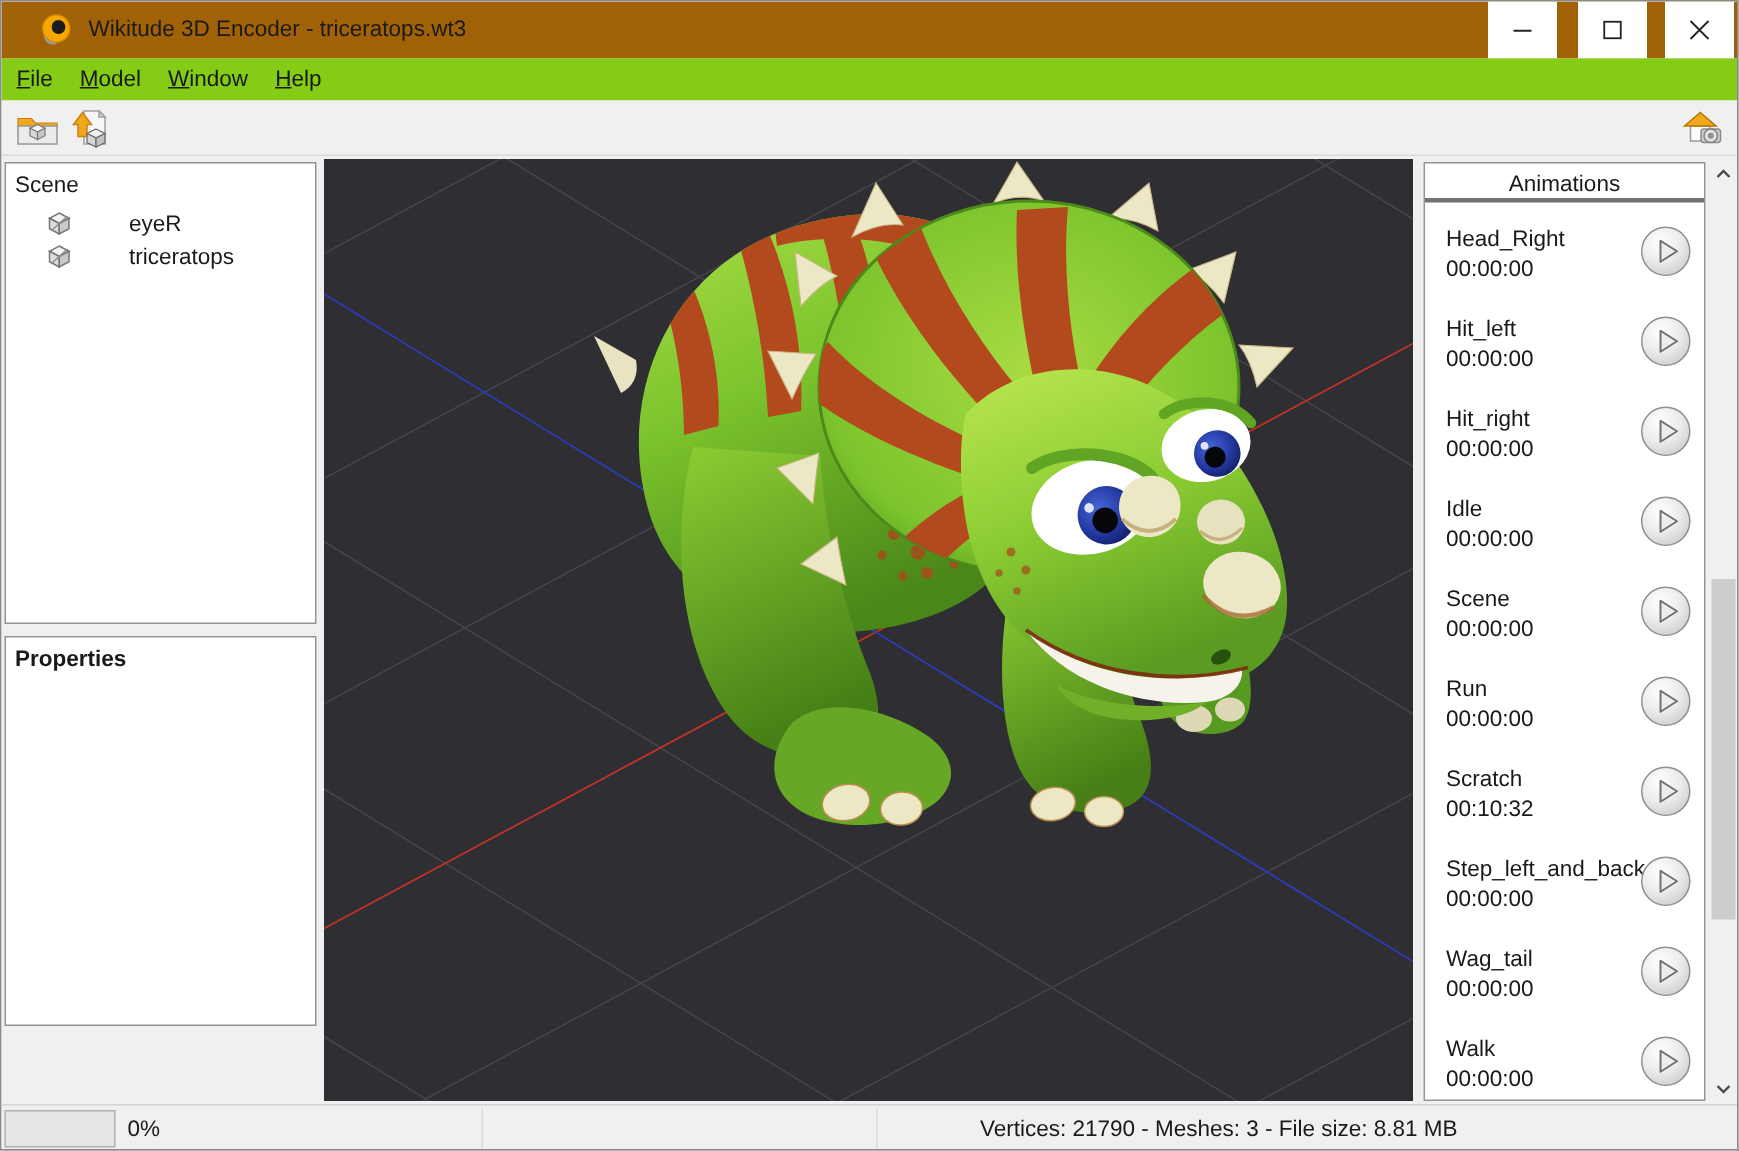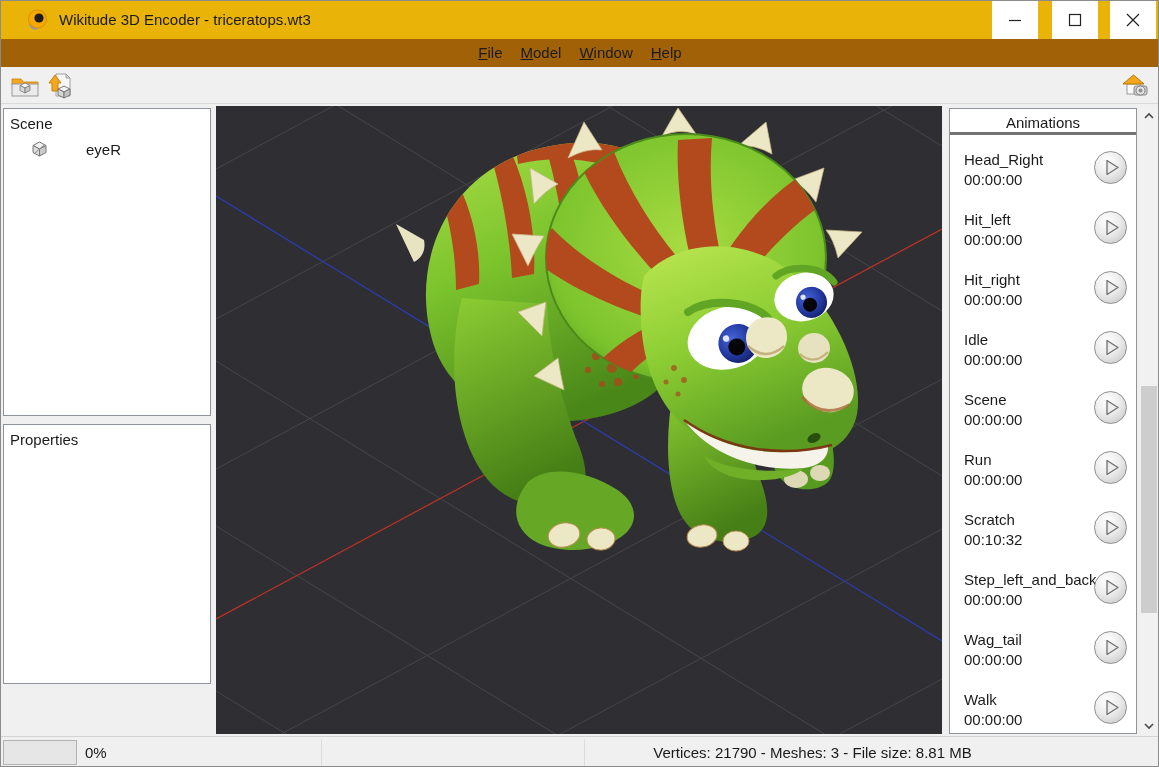--- a/index.html
+++ b/index.html
@@ -3,37 +3,37 @@
 <meta charset="utf-8">
 <style>
   html,body{margin:0;padding:0;background:#cfcfcf;}
   *{box-sizing:border-box;}
   #win{
     position:relative;width:1159px;height:767px;background:#ffffff;
     font-family:"Liberation Sans",sans-serif;color:#1a1a1a;overflow:hidden;
     border:1px solid #8b8b8b;
   }
   
-  #titlebar{position:absolute;left:0;top:0;width:100%;height:38px;background:#eab308;}
+  #titlebar{position:absolute;left:0;top:0;width:100%;height:38px;background:#a16207;}
   #app-logo{position:absolute;left:25px;top:8px;width:22px;height:22px;}
   #title-text{position:absolute;left:58px;top:0;height:38px;line-height:38px;font-size:15px;}
   .winctl{position:absolute;top:0;width:46px;height:38px;display:flex;align-items:center;justify-content:center;background:#fff;}
   #btn-min{right:120px;} #btn-max{right:60px;} #btn-close{right:2px;}
   
-  #menubar{position:absolute;left:0;top:38px;width:100%;height:28px;background:#a16207;display:flex;padding-left:1px;font-size:15px;justify-content:center;}
+  #menubar{position:absolute;left:0;top:38px;width:100%;height:28px;background:#84cc16;display:flex;padding-left:1px;font-size:15px;}
   .menu-item{padding:0 9px;line-height:27px;cursor:default;}
   .menu-item u{text-decoration:underline;}
   
   #toolbar{position:absolute;left:0;top:66px;width:100%;height:37px;background:#f0f0f0;border-bottom:1px solid #dadada;}
   .tbtn{position:absolute;top:4px;width:34px;height:30px;display:flex;align-items:center;justify-content:center;border:1px solid transparent;border-radius:2px;}
   
   #workspace{position:absolute;left:0;top:103px;width:100%;height:632px;background:#f0f0f0;padding-left:44px;}
   .panel{position:absolute;background:#fff;border:1px solid #8f949b;font-size:15px;}
   #scene-panel{left:2px;top:4px;width:208px;height:308px;}
-  #properties-panel{left:2px;top:320px;width:208px;height:260px;}
+  #properties-panel{left:2px;top:320px;width:208px;height:260px;font-weight:bold;}
   .panel-title{padding:6px 6px 4px 6px;}
   .scene-list{margin:2px 0 0 27px;}
   .scene-row{display:flex;align-items:center;height:22px;gap:32px;}
   .scene-row .cube{width:17px;height:16px;margin-right:6px;flex:none;}
   
   #viewport{position:absolute;left:215px;top:2px;width:726px;height:628px;background:#2e2e33;}
   
   #anim-panel{left:948px;top:4px;width:188px;height:626px;overflow:hidden;}
   #anim-header{height:26px;text-align:center;padding-top:5px;border-bottom:3px solid #737373;}
   #animation-list{position:absolute;left:0;top:27px;right:0;bottom:0;padding-top:14px;overflow:hidden;}
@@ -131,20 +131,29 @@
       <div class="panel-title">Scene</div>
       <div class="scene-list">
           <div class="scene-row">
             <span class="cube"><svg viewBox="0 0 17 16" width="17" height="16">
                 <polygon points="8.5,1 15,4.5 8.5,8 2,4.5" fill="#f2f2f2" stroke="#787878"></polygon>
                 <polygon points="2,4.5 8.5,8 8.5,15 2,11.5" fill="#dcdcdc" stroke="#787878"></polygon>
                 <polygon points="15,4.5 8.5,8 8.5,15 15,11.5" fill="#c9c9c9" stroke="#787878"></polygon>
                 <line x1="3" y1="13" x2="14" y2="3" stroke="#8e8e8e"></line>
               </svg></span>
             <span>eyeR</span>
+          </div>
+          <div class="scene-row">
+            <span class="cube"><svg viewBox="0 0 17 16" width="17" height="16">
+                <polygon points="8.5,1 15,4.5 8.5,8 2,4.5" fill="#f2f2f2" stroke="#787878"></polygon>
+                <polygon points="2,4.5 8.5,8 8.5,15 2,11.5" fill="#dcdcdc" stroke="#787878"></polygon>
+                <polygon points="15,4.5 8.5,8 8.5,15 15,11.5" fill="#c9c9c9" stroke="#787878"></polygon>
+                <line x1="3" y1="13" x2="14" y2="3" stroke="#8e8e8e"></line>
+              </svg></span>
+            <span>triceratops</span>
           </div>
         </div>
     </div>
 
     <div class="panel" id="properties-panel">
       <div class="panel-title">Properties</div>
     </div>
 
     <div id="viewport">
       <svg width="726" height="628" viewBox="0 0 726 628">

